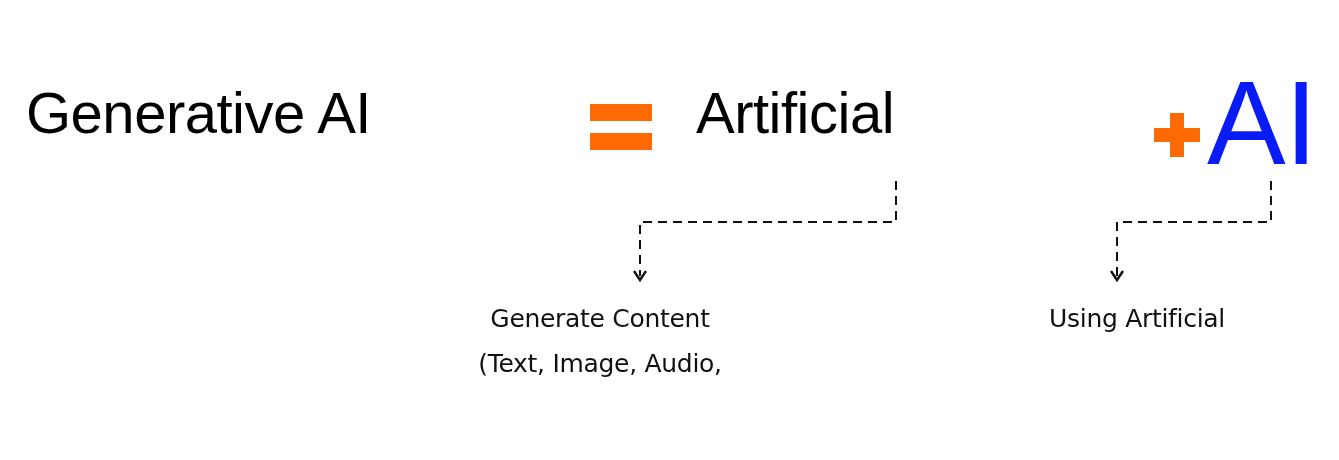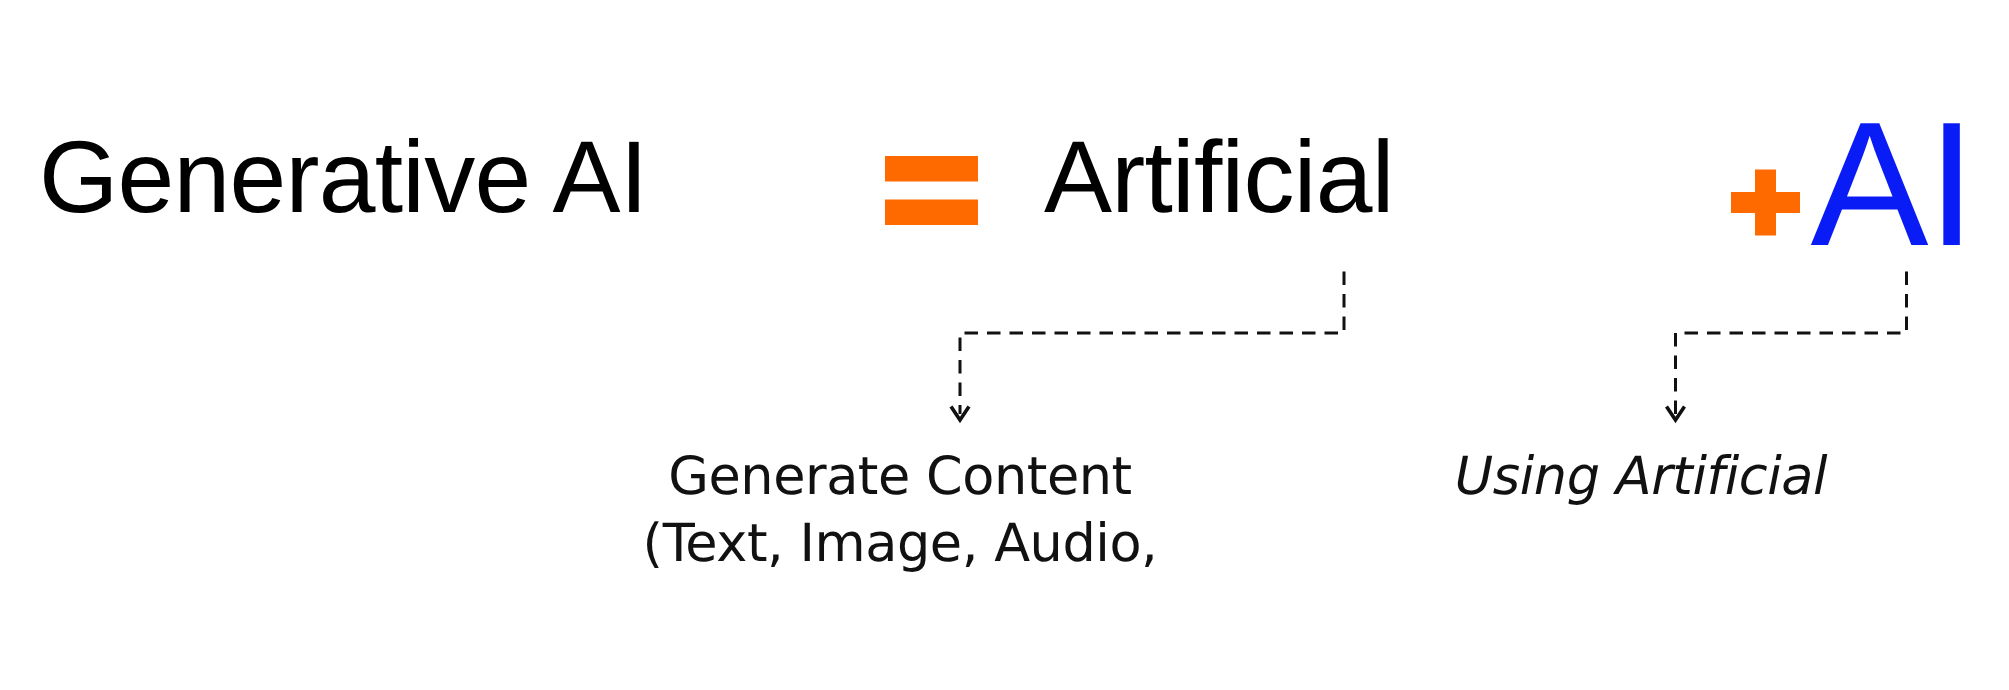--- a/index.html
+++ b/index.html
@@ -1,24 +1,24 @@
 <!DOCTYPE html>
 <html><head>
   <meta charset="utf-8">
   <style>
     html, body { margin:0; padding:0; background:#ffffff; }
     body { width:1339px; height:460px; position:relative; overflow:hidden; font-family:"Liberation Sans", sans-serif; }
-    .main-text { position:absolute; font-family:"Liberation Sans", sans-serif; font-size:68px; line-height:1; color:#000; white-space:nowrap; letter-spacing:-0.5px; }
+    .main-text { position:absolute; font-family:"Liberation Sans", sans-serif; font-size:58px; line-height:1; color:#000; white-space:nowrap; letter-spacing:-0.5px; }
     .eq { position:absolute; }
     .eq .bar { position:absolute; left:0; width:62px; height:17px; background:#ff6a00; }
     .plus { position:absolute; }
     .plus .h { position:absolute; left:0; top:15px; width:46px; height:14px; background:#ff6a00; }
     .plus .v { position:absolute; left:16px; top:0; width:14px; height:44px; background:#ff6a00; }
     .ai-blue { position:absolute; font-family:"Liberation Sans", sans-serif; font-size:118px; line-height:1; color:#0a1cf5; white-space:nowrap; letter-spacing:-1px;text-align:right; }
-    .caption { position:absolute; font-family:"DejaVu Sans", sans-serif; font-size:35px; line-height:45px; color:#111; text-align:center; white-space:nowrap; letter-spacing:-0.3px; }
+    .caption { position:absolute; font-family:"DejaVu Sans", sans-serif; font-size:25px; line-height:45px; color:#111; text-align:center; white-space:nowrap; letter-spacing:-0.3px; }
     svg.connectors { position:absolute; left:0; top:0; }
   </style>
 </head>
 <body>
 
 <div>
 
   <div class="main-text" style="left:26px; top:84px;">Generative AI</div>
 
   <div class="eq" style="left:590px; top:104px; width:62px; height:46px;">
@@ -44,17 +44,17 @@
       <path d="M634 271 L640 280 L646 271"></path>
       <path d="M1111 271 L1117 280 L1123 271"></path>
     </g>
   </svg>
 
   <div class="caption" style="left:400px; top:296px; width:400px;">
     <div>Generate Content</div>
     <div>(Text, Image, Audio,</div>
   </div>
 
-  <div class="caption" style="left:944px; top:296px; width:300px;font-style:italic;">
+  <div class="caption" style="left:987px; top:296px; width:300px;">
     <div>Using Artificial</div>
   </div>
 
 </div>
 
 </body></html>

